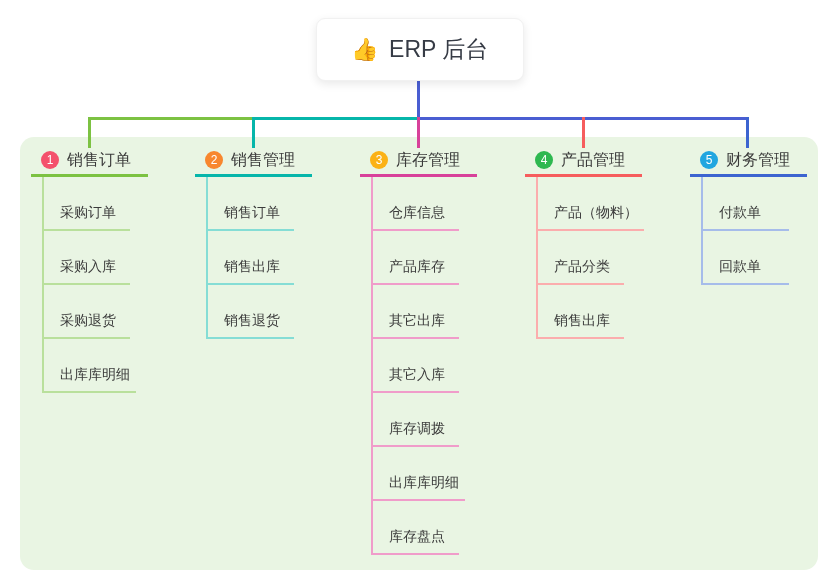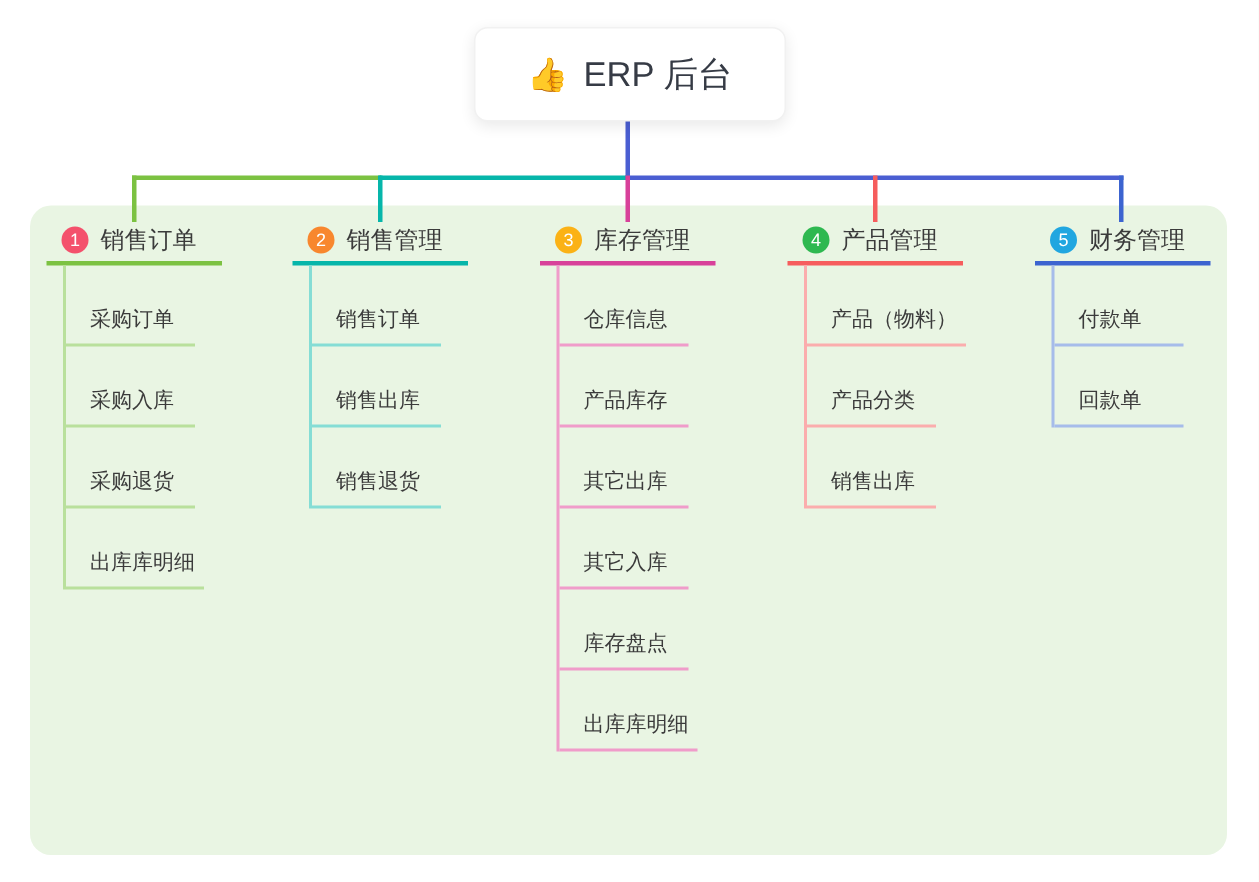--- a/index.html
+++ b/index.html
@@ -161,22 +161,23 @@
     <div class="head">
       <span class="badge">3</span>
       <span class="head-label">库存管理</span>
     </div>
     <div class="head-rule"></div>
     <div class="kids">
       <div class="kid">仓库信息</div>
       <div class="kid">产品库存</div>
       <div class="kid">其它出库</div>
       <div class="kid">其它入库</div>
+      <div class="kid">库存调拨</div>
+      <div class="kid">出库库明细</div>
       <div class="kid">库存盘点</div>
-      <div class="kid">出库库明细</div>
     </div>
   </div>
 
   <div class="col b4" style="left:525px;">
     <div class="head">
       <span class="badge">4</span>
       <span class="head-label">产品管理</span>
     </div>
     <div class="head-rule"></div>
     <div class="kids">

